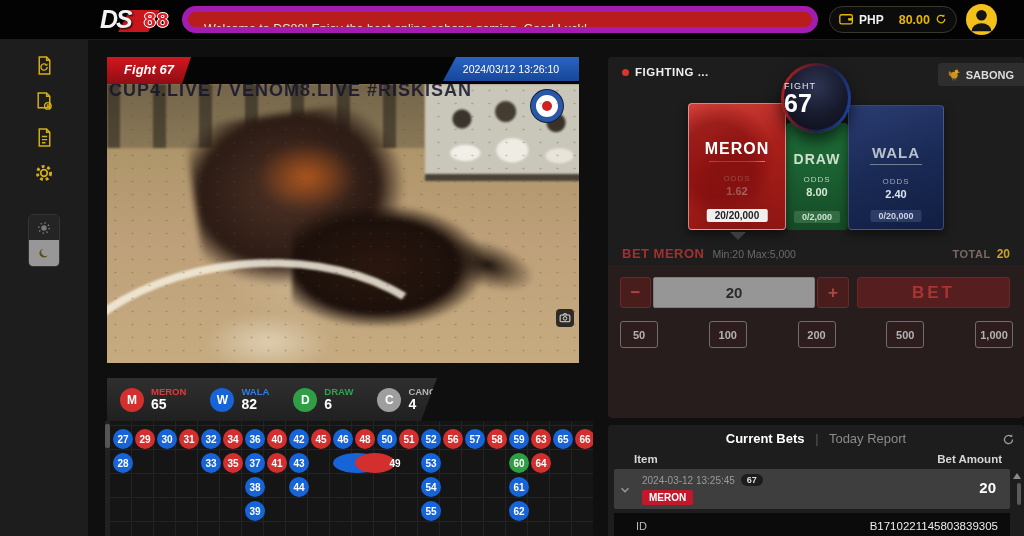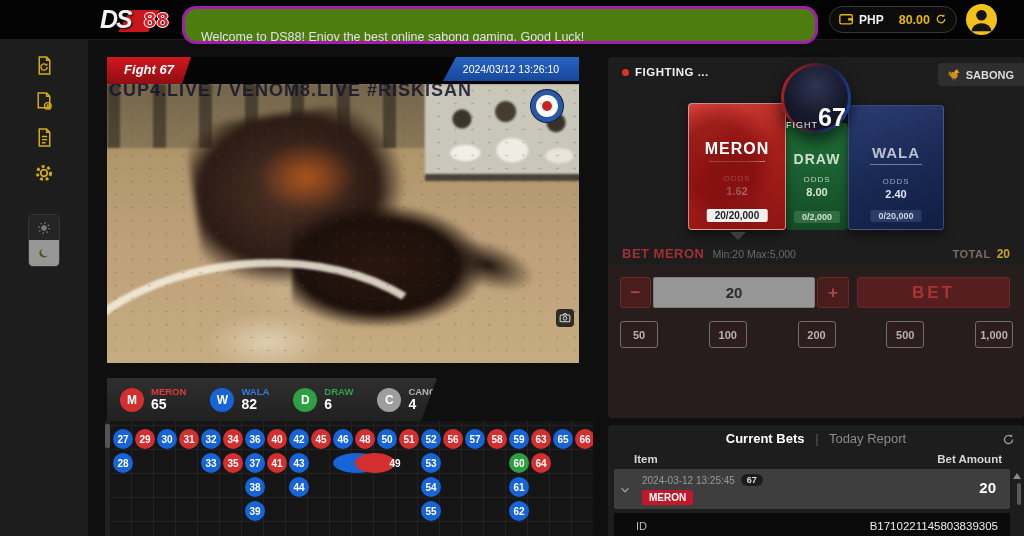--- a/index.html
+++ b/index.html
@@ -4,21 +4,21 @@
 <style>
   * { margin:0; padding:0; box-sizing:border-box; font-family:"Liberation Sans", sans-serif; }
   html,body { width:1024px; height:536px; background:#0f0f0f; overflow:hidden; position:relative; }
 
   
   .topbar { position:absolute; left:0; top:0; width:1024px; height:40px; background:#030303; border-bottom:1px solid #1c1c1c; z-index:50; }
   .logo { position:absolute; left:100px; top:4px; width:78px; height:32px; }
   .logo-slash { position:absolute; left:24px; top:6px; width:30px; height:22px; background:#c8161d; transform:skew(-28deg); }
   .logo-ds { position:absolute; left:0; top:1px; font-size:25px; font-weight:900; font-style:italic; color:#f2f2f2; letter-spacing:-2px; text-shadow:1px 1px 2px #000; }
   .logo-88 { position:absolute; left:44px; top:4px; font-size:21px; font-weight:900; color:#e11b22; letter-spacing:1px; text-shadow:-1px 0 #fff,1px 0 #fff,0 -1px #fff,0 1px #fff; }
-  .notice { position:absolute; left:182px; top:6px; width:636px; height:27px; background:#4d7c0f; border:3px solid #a21caf; border-radius:14px; color:#e3e3e3; font-size:12.5px; line-height:25px; padding:16px 16px; white-space:nowrap; overflow:hidden; }
+  .notice { position:absolute; left:182px; top:6px; width:636px; height:27px; background:#b91c1c; border:6px solid #a21caf; border-radius:14px; color:#e3e3e3; font-size:12.5px; line-height:25px; padding:5px 16px; white-space:nowrap; overflow:hidden; }
   .wallet { position:absolute; left:829px; top:6px; width:128px; height:27px; background:#0c0c0c; border:1px solid #3a3a2c; border-radius:14px; display:flex; align-items:center; padding:0 9px; gap:5px; }
   .wallet .cur { color:#f0f0f0; font-size:12px; font-weight:bold; }
   .wallet .bal { color:#e6b800; font-size:12.5px; font-weight:bold; margin-left:auto; }
   .avatar { position:absolute; left:966px; top:4px; width:31px; height:31px; border-radius:50%; background:#f2c21a; display:flex; align-items:center; justify-content:center; overflow:hidden; }
 
   
   .sidebar { position:absolute; left:0; top:40px; width:88px; height:496px; background:#1d1d1d; display:flex; flex-direction:column; align-items:center; padding-top:8px; z-index:40; }
   .side-btn { width:34px; height:34px; display:flex; align-items:center; justify-content:center; margin-bottom:2px; cursor:pointer; }
   .theme { margin-top:22px; width:32px; border:1px solid #343434; border-radius:5px; overflow:hidden; }
   .theme-sun { width:100%; height:25px; background:#242424; display:flex; align-items:center; justify-content:center; }
@@ -94,21 +94,21 @@
   .draw .pool { background:rgba(150,210,160,.22); color:#cfe3cf; font-size:9px; }
   .wala { left:240px; top:48px; width:96px; height:125px; background:linear-gradient(160deg,#2a3c72 0%,#1a2a55 50%,#111e42 100%); border:1px solid rgba(130,150,200,.35); box-shadow:0 4px 10px rgba(0,0,0,.5); z-index:3; padding-top:38px; }
   .wala .card-title { color:#b9c1ce; font-size:15px; }
   .wala .card-rule { width:52px; background:rgba(185,193,206,.55); }
   .wala .odds-l { color:#9aa5ba; }
   .wala .odds-v { color:#dde3ee; }
   .wala .pool { background:rgba(100,120,170,.30); color:#ccd4e4; font-size:9px; }
   .card-pointer { position:absolute; left:122px; top:175px; width:0; height:0; border-left:8px solid transparent; border-right:8px solid transparent; border-top:8px solid #3c3c3c; z-index:4; }
 
   .fight-circle-ring { position:absolute; left:173px; top:6px; width:70px; height:70px; border-radius:50%; padding:3px; background:linear-gradient(105deg,#c0251c 0%,#55182c 40%,#1c2145 60%,#1d46ae 100%); box-shadow:0 8px 16px rgba(0,0,0,.65); z-index:5; }
-  .fight-circle { width:100%; height:100%; border-radius:50%; background:radial-gradient(circle at 50% 32%, #2e3452 0%, #171a2c 55%, #0c0e1a 100%); display:flex; flex-direction:row; align-items:flex-end; justify-content:center; }
+  .fight-circle { width:100%; height:100%; border-radius:50%; background:radial-gradient(circle at 50% 32%, #2e3452 0%, #171a2c 55%, #0c0e1a 100%); display:flex; flex-direction:column; align-items:flex-start; justify-content:center; }
   .fc-label { color:#e8e8e8; font-size:9px; letter-spacing:1px; }
   .fc-num { color:#fff; font-size:25px; font-weight:900; line-height:1; }
 
   .bet-tint { position:absolute; left:0; right:0; top:208px; bottom:0; background:rgba(130,30,30,.10); border-radius:0 0 4px 4px; }
   .bet-info { position:absolute; left:14px; right:14px; top:189px; display:flex; align-items:baseline; gap:8px; }
   .bet-title { color:#a33030; font-size:13px; font-weight:900; letter-spacing:.5px; }
   .bet-limits { color:#6a6a6a; font-size:10.5px; }
   .total-wrap { margin-left:auto; display:flex; align-items:baseline; gap:6px; }
   .total-l { color:#7d6a64; font-size:11px; font-weight:bold; letter-spacing:.5px; }
   .total-v { color:#c9a227; font-size:12px; font-weight:bold; }

